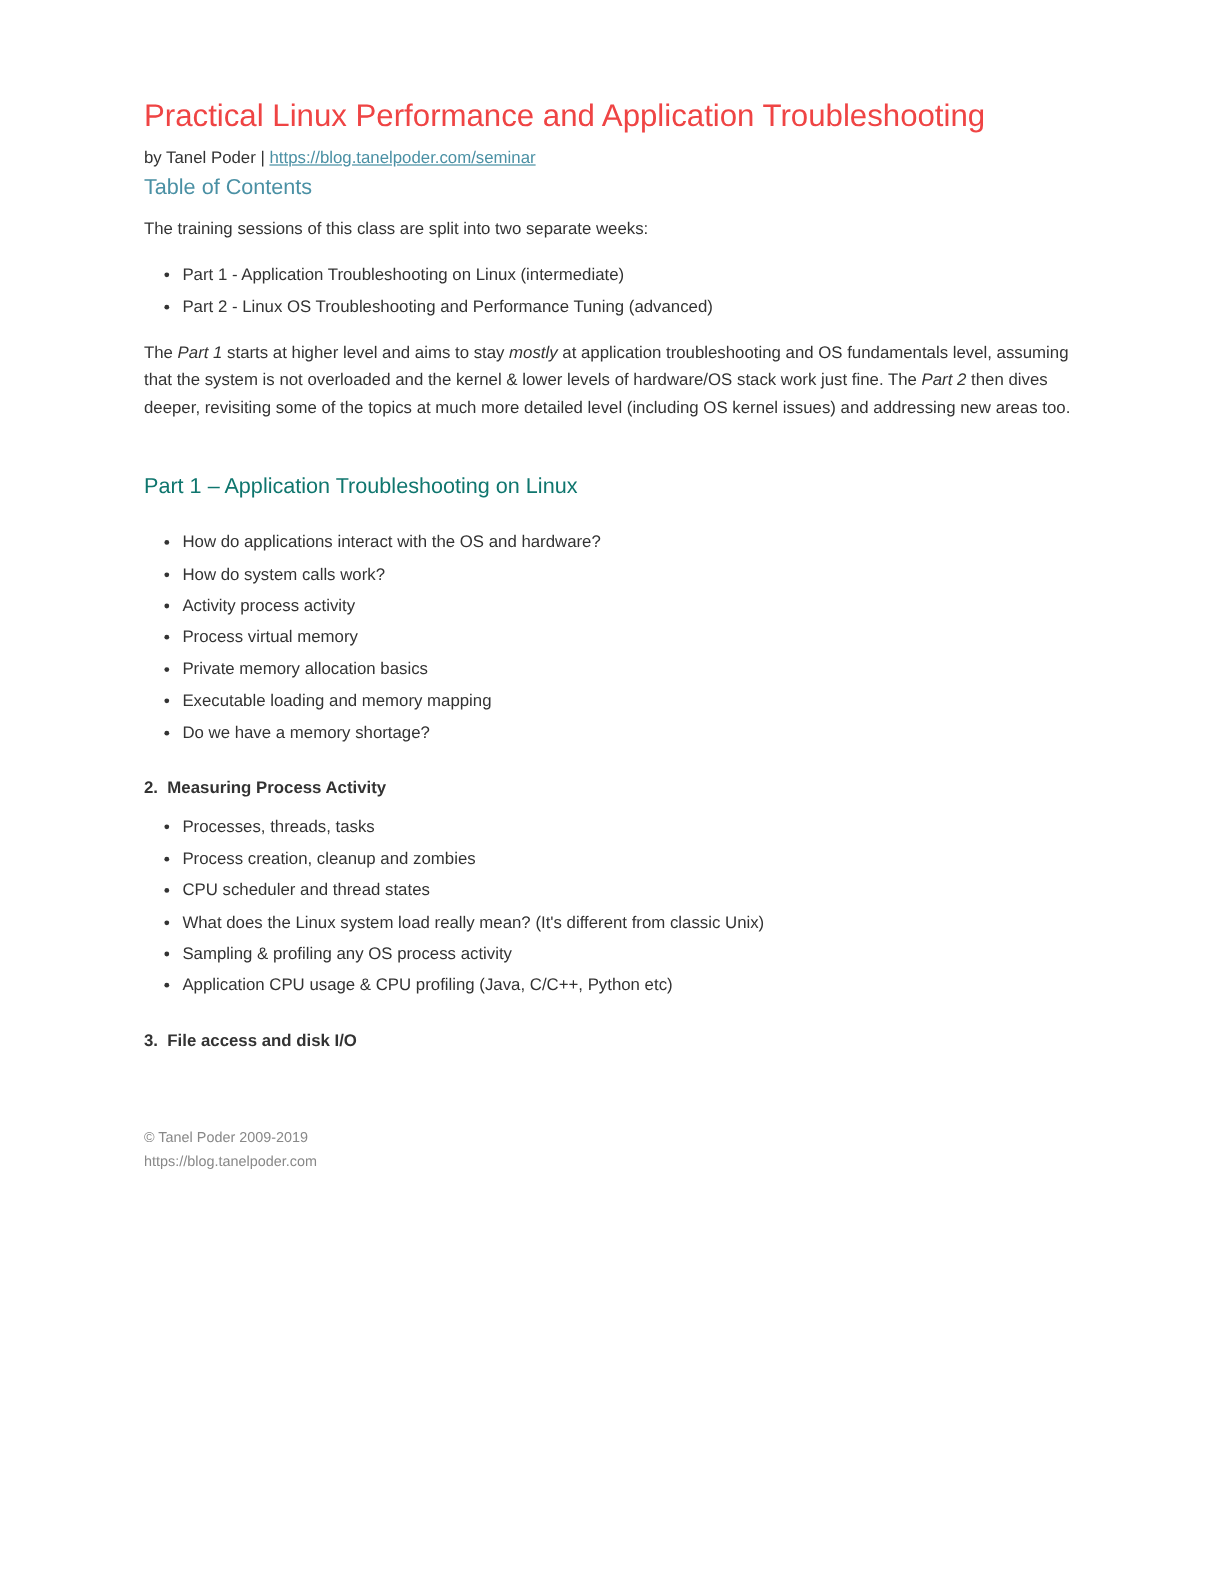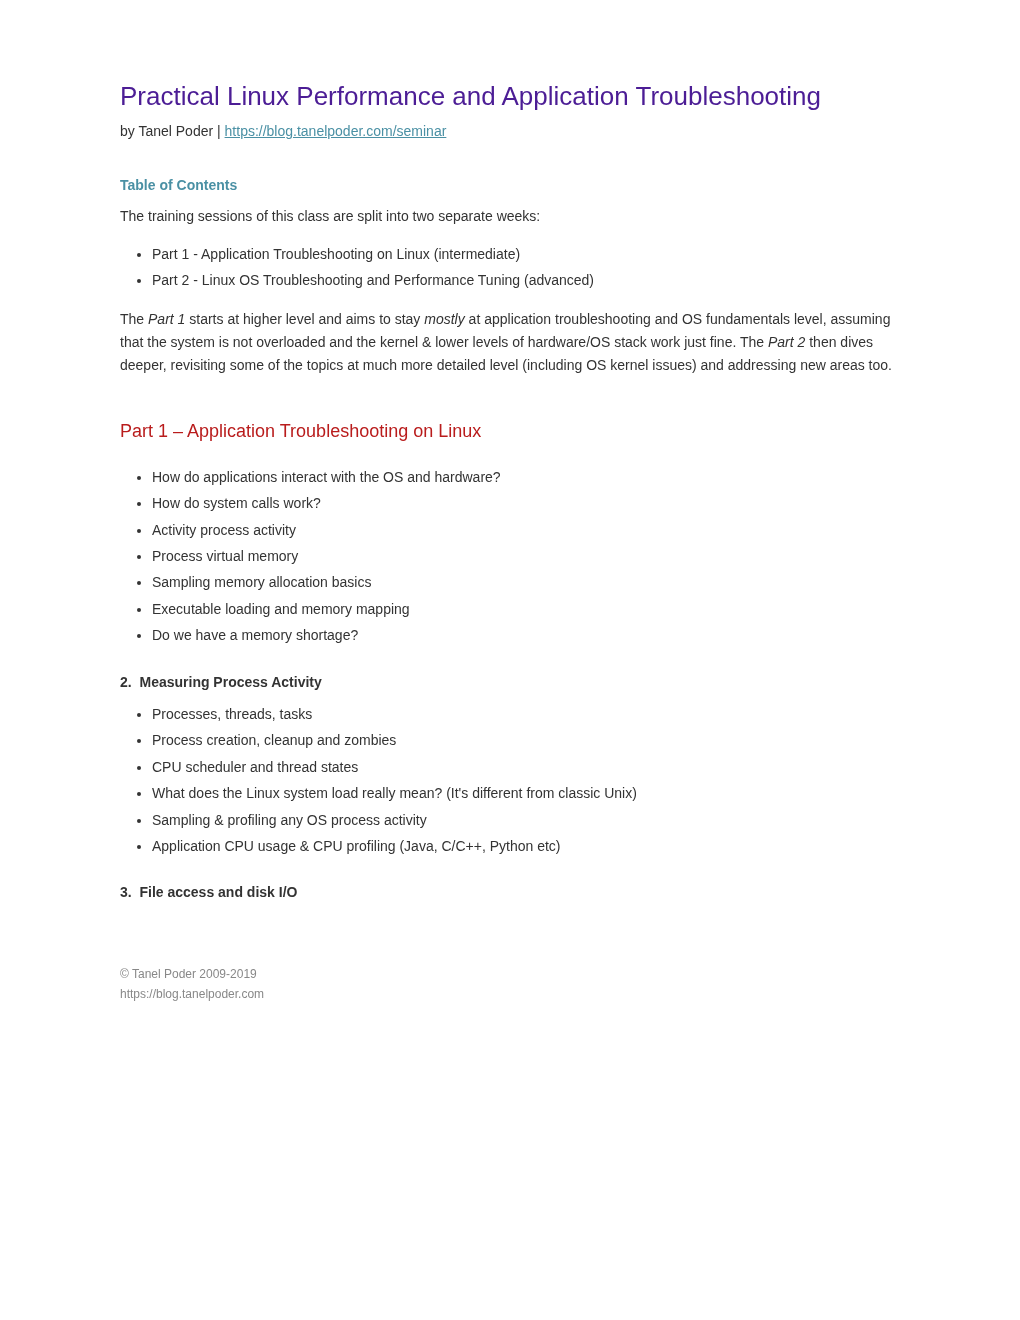--- a/index.html
+++ b/index.html
@@ -15,39 +15,38 @@
       background: #fff;
       width: 1020px;
       min-height: 1320px;
       padding: 80px 120px 80px 120px;
       line-height: 1.6;
     }
 
     .page-title {
       font-size: 26px;
       font-weight: 400;
-      color: #4c1d95;
+      color: #ef4444;
       margin-bottom: 6px;
       line-height: 1.3;
     }
 
     .subtitle {
       font-size: 14px;
       color: #333;
-      margin-bottom: 32px;
     }
 
     .subtitle a {
       color: #4a90a4;
       text-decoration: underline;
     }
 
     .toc-heading {
-      font-size: 14px;
-      font-weight: 700;
+      font-size: 18px;
+      font-weight: 400;
       color: #4a90a4;
       margin-bottom: 8px;
     }
 
     .intro-text {
       margin-bottom: 16px;
       font-size: 14px;
     }
 
     .bullet-list {
@@ -63,21 +62,21 @@
 
     .body-paragraph {
       font-size: 14px;
       margin-bottom: 40px;
       line-height: 1.65;
     }
 
     .section-heading {
       font-size: 18px;
       font-weight: 400;
-      color: #b91c1c;
+      color: #0f766e;
       margin-bottom: 20px;
       margin-top: 10px;
     }
 
     .numbered-section {
       margin-bottom: 24px;
     }
 
     .numbered-title {
       font-size: 14px;
@@ -123,21 +122,21 @@
 </p>
 
 <h2 class="section-heading">Part 1 – Application Troubleshooting on Linux</h2>
 
 <div class="numbered-section">
   <ul class="bullet-list">
     <li>How do applications interact with the OS and hardware?</li>
     <li>How do system calls work?</li>
     <li>Activity process activity</li>
     <li>Process virtual memory</li>
-    <li>Sampling memory allocation basics</li>
+    <li>Private memory allocation basics</li>
     <li>Executable loading and memory mapping</li>
     <li>Do we have a memory shortage?</li>
   </ul>
 </div>
 
 <div class="numbered-section">
   <p class="numbered-title">
     <span>2.</span>&nbsp;&nbsp;<span>Measuring Process Activity</span>
   </p>
   <ul class="bullet-list">

